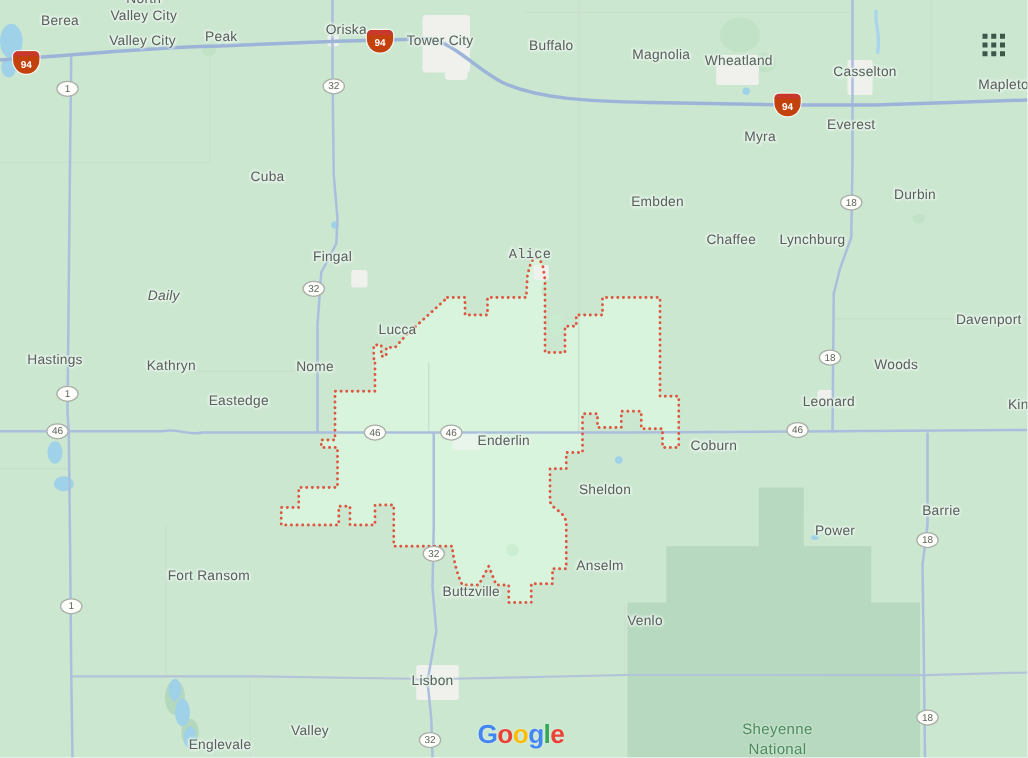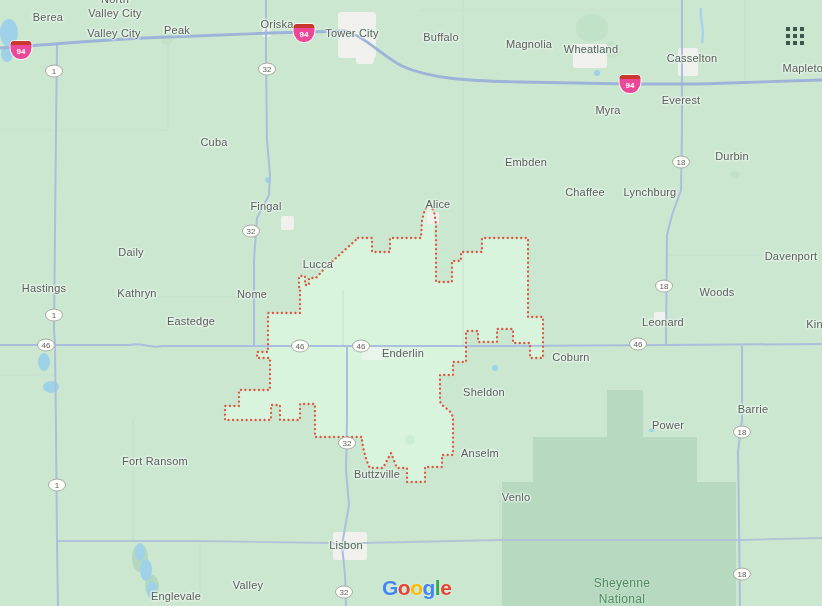--- a/index.html
+++ b/index.html
@@ -23,21 +23,21 @@
     text-shadow:0 0 2px rgba(220,240,225,.7),0 0 3px rgba(220,240,225,.7);
   }
   .shield-state{
     position:absolute;transform:translate(-50%,-50%);
     width:18px;height:13px;background:#fdfdfa;border:1px solid #a9aea8;
     border-radius:50%;display:flex;align-items:center;justify-content:center;
     font-size:8px;color:#5f645f;box-sizing:border-box;
   }
   .shield-i94{
     position:absolute;transform:translate(-50%,-50%);
-    width:21px;height:18px;background:#ec4899;
+    width:21px;height:18px;background:#c2410c;
     border-radius:4px 4px 48% 48% / 4px 4px 62% 62%;
     box-shadow:0 0 0 1px rgba(255,255,255,.75);
     overflow:hidden;display:flex;align-items:flex-end;justify-content:center;
   }
   .shield-i94 .band{position:absolute;left:0;top:0;width:100%;height:4px;background:#c8382b;}
   .shield-i94 .num{color:#fff;font-size:8px;font-weight:bold;line-height:12px;padding-bottom:1px;}
   #google-logo{
     position:absolute;left:382px;top:576px;font-size:21px;font-weight:bold;
     letter-spacing:-0.5px;line-height:24px;
     text-shadow:0 0 2px rgba(235,245,238,.8);
@@ -165,37 +165,37 @@
       <div class="town" style="left: 692px; top: 58px;">Casselton</div>
       <div class="town" style="left: 806px; top: 68px;">Mapleton</div>
       <div class="town" style="left: 608px; top: 110px;">Myra</div>
       <div class="town" style="left: 681px; top: 100px;">Everest</div>
       <div class="town" style="left: 214px; top: 142px;">Cuba</div>
       <div class="town" style="left: 526px; top: 162px;">Embden</div>
       <div class="town" style="left: 732px; top: 156px;">Durbin</div>
       <div class="town" style="left: 585px; top: 192px;">Chaffee</div>
       <div class="town" style="left: 650px; top: 192px;">Lynchburg</div>
       <div class="town" style="left: 266px; top: 206px;">Fingal</div>
-      <div class="town" style="left: 438px; top: 204px;">Alice</div>
-      <div class="town" style="left: 131px; top: 252px;">Daily</div>
+      <div class="town" style="left: 424px; top: 204px; font-family: Liberation Mono, monospace;">Alice</div>
+      <div class="town" style="left: 131px; top: 237px; font-style: italic;">Daily</div>
       <div class="town" style="left: 791px; top: 256px;">Davenport</div>
       <div class="town" style="left: 318px; top: 264px;">Lucca</div>
       <div class="town" style="left: 44px; top: 288px;">Hastings</div>
       <div class="town" style="left: 137px; top: 293px;">Kathryn</div>
       <div class="town" style="left: 252px; top: 294px;">Nome</div>
       <div class="town" style="left: 703px; top: 292px; padding-left: 28px;">Woods</div>
       <div class="town" style="left: 191px; top: 321px;">Eastedge</div>
       <div class="town" style="left: 663px; top: 322px;">Leonard</div>
       <div class="town" style="left: 826px; top: 324px;">Kindred</div>
       <div class="town" style="left: 403px; top: 353px;">Enderlin</div>
       <div class="town" style="left: 571px; top: 357px;">Coburn</div>
       <div class="town" style="left: 484px; top: 392px;">Sheldon</div>
       <div class="town" style="left: 753px; top: 409px;">Barrie</div>
       <div class="town" style="left: 668px; top: 425px;">Power</div>
-      <div class="town" style="left: 155px; top: 461px;">Fort Ransom</div>
+      <div class="town" style="left: 167px; top: 461px;">Fort Ransom</div>
       <div class="town" style="left: 480px; top: 453px;">Anselm</div>
       <div class="town" style="left: 377px; top: 474px;">Buttzville</div>
       <div class="town" style="left: 516px; top: 497px;">Venlo</div>
       <div class="town" style="left: 346px; top: 545px;">Lisbon</div>
       <div class="town" style="left: 248px; top: 585px;">Valley</div>
       <div class="town" style="left: 176px; top: 596px;">Englevale</div>
       <div class="area-label" style="left: 622px; top: 591px;">Sheyenne
 National</div>
       <div class="shield-state" style="left: 54px; top: 71px;">1</div>
       <div class="shield-state" style="left: 54px; top: 315px;">1</div>

